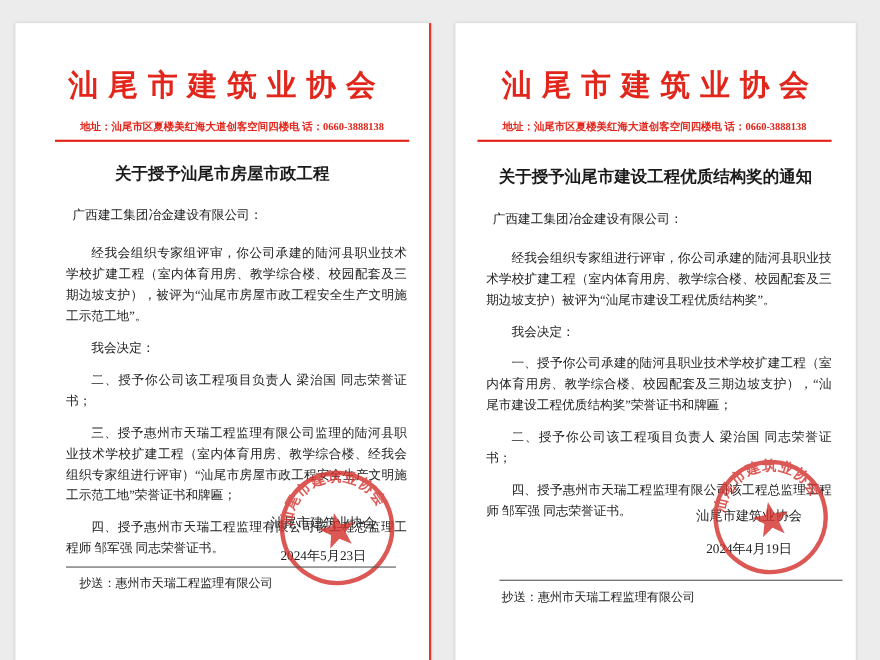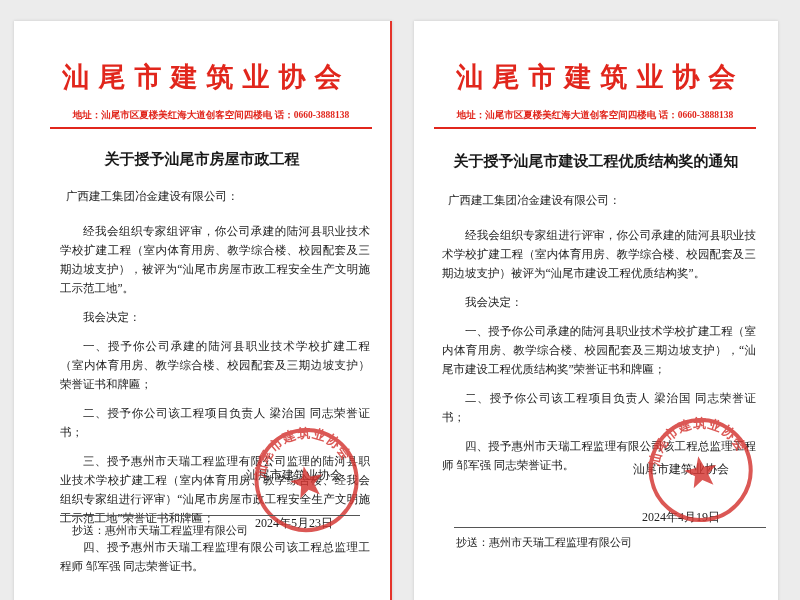--- a/index.html
+++ b/index.html
@@ -37,21 +37,21 @@
     margin:14px 10px 0 36px; color:#222222;
     font-size:11.5px; line-height:19px; text-align:justify;
   }
   .page-right .body-text { margin:18px 12px 0 18px; }
   .para { margin:10px; text-indent:2em; }
   .addressee { margin:16px; text-indent:0; }
 
   .sig-block { position:absolute; text-align:center; color:#222222; font-size:12px; }
   .page-left  .sig-block { top:446px; right:26px; width:140px; }
   .page-right .sig-block { top:440px; right:22px; width:150px; }
-  .sig-date { margin-top:31px; }
+  .sig-date { margin-top:13px; }
 
   .seal { position:absolute; opacity:.82; }
   .page-left  .seal { left:238px; top:404px; transform:rotate(-12deg); }
   .page-right .seal { left:232px; top:394px; transform:rotate(-10deg); }
 
   .footer { position:absolute; left:0; right:0;padding-left:24px; }
   .page-left  .footer { top:494px; }
   .page-right .footer { top:506px; }
   .footer-line { border-top:1px solid #555555; height:0; }
   .page-left  .footer-line { margin:0 30px 0 22px; }
@@ -71,21 +71,20 @@
       <span>地址：汕尾市区夏楼美红海大道创客空间四楼</span>
       <span>电 话：0660-3888138</span>
     </div>
     <div class="doc-title">
       <div>关于授予汕尾市房屋市政工程</div>
     </div>
     <div class="body-text">
       <p class="addressee">广西建工集团冶金建设有限公司：</p>
       <p class="para">经我会组织专家组评审，你公司承建的陆河县职业技术学校扩建工程（室内体育用房、教学综合楼、校园配套及三期边坡支护），被评为“汕尾市房屋市政工程安全生产文明施工示范工地”。</p>
       <p class="para">我会决定：</p>
-      <p class="para">一、授予你公司承建的陆河县职业技术学校扩建工程（室内体育用房、教学综合楼、校园配套及三期边坡支护）荣誉证书和牌匾；</p>
       <p class="para">二、授予你公司该工程项目负责人 梁治国 同志荣誉证书；</p>
       <p class="para">三、授予惠州市天瑞工程监理有限公司监理的陆河县职业技术学校扩建工程（室内体育用房、教学综合楼、经我会组织专家组进行评审）“汕尾市房屋市政工程安全生产文明施工示范工地”荣誉证书和牌匾；</p>
       <p class="para">四、授予惠州市天瑞工程监理有限公司该工程总监理工程师 邹军强 同志荣誉证书。</p>
     </div>
     <div class="sig-block">
       <div>汕尾市建筑业协会</div>
       <div class="sig-date">2024年5月23日</div>
     </div>
     <div class="seal">
       <svg width="110" height="110" viewBox="0 0 110 110">

